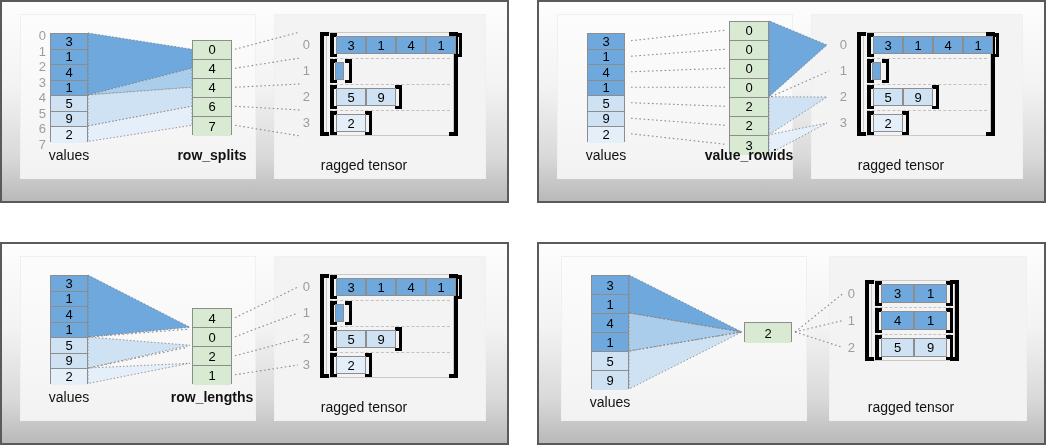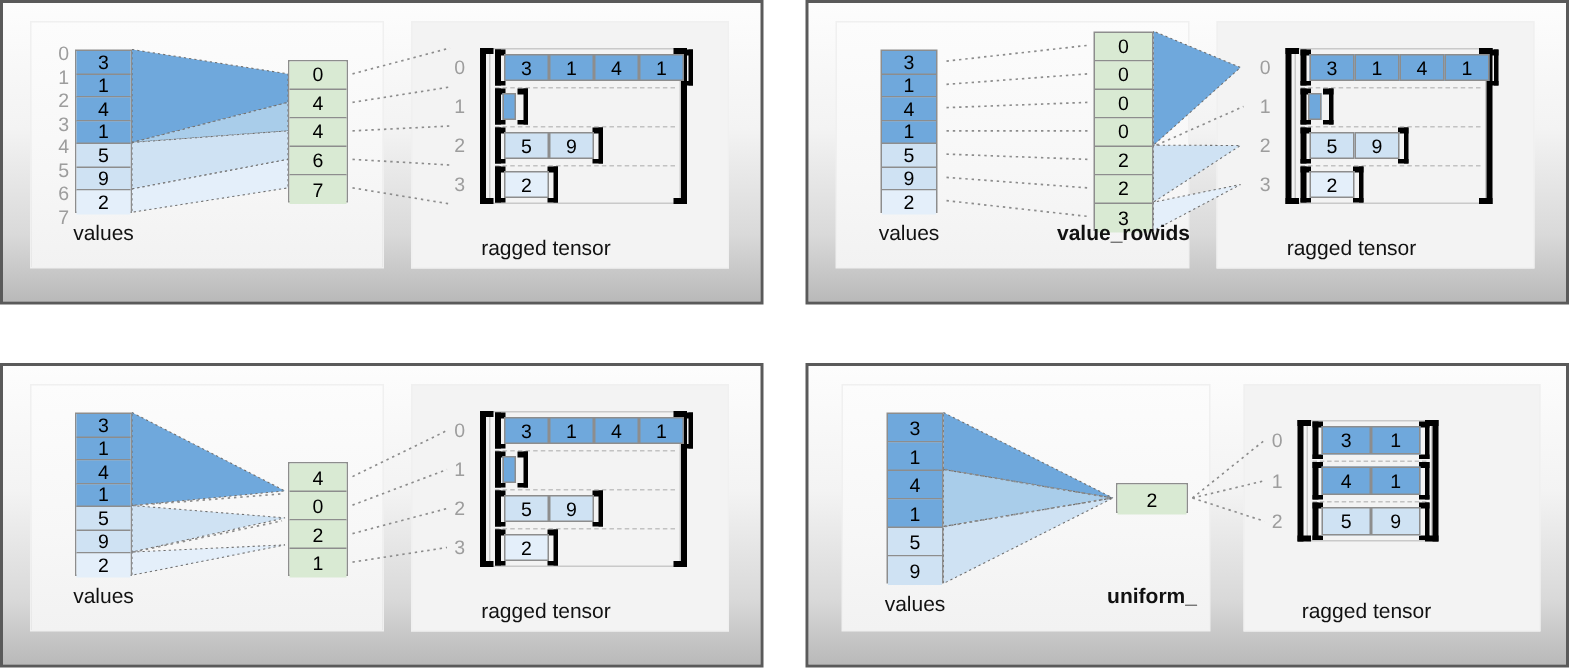--- a/index.html
+++ b/index.html
@@ -114,20 +114,21 @@
         <div class="idx" style="left: 0px; top: 104.5px;">7</div>
       </div>
       <div class="cap" style="left: 26px; top: 145.5px; width: 82px;">values</div>
       <div class="col" style="left: 190px; top: 37.75px; width: 40px; height: 95px;">
         <div class="cell green" style="height: 19px;">0</div>
         <div class="cell green" style="height: 19px;">4</div>
         <div class="cell green" style="height: 19px;">4</div>
         <div class="cell green" style="height: 19px;">6</div>
         <div class="cell green" style="height: 19px;">7</div>
       </div>
+      <div class="cap bold" style="left: 148px; top: 145.5px; width: 124px;">row_splits</div>
       <div class="rt" style="left: 322px; top: 30px; width: 130px; height: 104px;">
         <div style="position: absolute; left: 2px; top: 0px; width: 128px; height: 104px; border: 1px solid rgb(201, 201, 201); box-sizing: border-box;"></div>
         <div style="position: absolute; top: 0px; width: 9px; height: 104px; left: -4px;">
           <div style="position: absolute; top: 0px; width: 4px; height: 104px; background: rgb(0, 0, 0); left: 0px;"></div>
           <div style="position: absolute; width: 9px; height: 4px; background: rgb(0, 0, 0); top: 0px; left: 0px;"></div>
           <div style="position: absolute; width: 9px; height: 4px; background: rgb(0, 0, 0); bottom: 0px; left: 0px;"></div>
         </div>
         <div style="position: absolute; top: 0px; width: 9px; height: 104px; left: 125px;">
           <div style="position: absolute; top: 0px; width: 4px; height: 104px; background: rgb(0, 0, 0); right: 0px;"></div>
           <div style="position: absolute; width: 9px; height: 4px; background: rgb(0, 0, 0); top: 0px; right: 0px;"></div>
@@ -320,20 +321,21 @@
         <div class="cell light" style="height: 15.5px;">9</div>
         <div class="cell lighter" style="height: 15.5px;">2</div>
       </div>
       <div class="cap" style="left: 26px; top: 145.5px; width: 82px;">values</div>
       <div class="col" style="left: 190px; top: 64.25px; width: 40px; height: 76px;">
         <div class="cell green" style="height: 19px;">4</div>
         <div class="cell green" style="height: 19px;">0</div>
         <div class="cell green" style="height: 19px;">2</div>
         <div class="cell green" style="height: 19px;">1</div>
       </div>
+      <div class="cap bold" style="left: 148px; top: 145.5px; width: 124px;">row_lengths</div>
       <div class="rt" style="left: 322px; top: 30px; width: 130px; height: 104px;">
         <div style="position: absolute; left: 2px; top: 0px; width: 128px; height: 104px; border: 1px solid rgb(201, 201, 201); box-sizing: border-box;"></div>
         <div style="position: absolute; top: 0px; width: 9px; height: 104px; left: -4px;">
           <div style="position: absolute; top: 0px; width: 4px; height: 104px; background: rgb(0, 0, 0); left: 0px;"></div>
           <div style="position: absolute; width: 9px; height: 4px; background: rgb(0, 0, 0); top: 0px; left: 0px;"></div>
           <div style="position: absolute; width: 9px; height: 4px; background: rgb(0, 0, 0); bottom: 0px; left: 0px;"></div>
         </div>
         <div style="position: absolute; top: 0px; width: 9px; height: 104px; left: 125px;">
           <div style="position: absolute; top: 0px; width: 4px; height: 104px; background: rgb(0, 0, 0); right: 0px;"></div>
           <div style="position: absolute; width: 9px; height: 4px; background: rgb(0, 0, 0); top: 0px; right: 0px;"></div>
@@ -416,21 +418,20 @@
         <div class="cell dark" style="height: 19px;">4</div>
         <div class="cell dark" style="height: 19px;">1</div>
         <div class="cell light" style="height: 19px;">5</div>
         <div class="cell light" style="height: 19px;">9</div>
       </div>
       <div class="cap" style="left: 30px; top: 151px; width: 82px;">values</div>
       <div class="col" style="left: 205px; top: 78px; width: 48px; height: 20px;">
         <div class="cell green" style="height: 20px;">2</div>
       </div>
       <div class="cap bold two" style="left: 163px; top: 146px; width: 132px;">
-        <div>uniform_</div>
       </div>
       <div class="rt" style="left: 330px; top: 36px; width: 86px; height: 81px;">
         <div style="position: absolute; left: 2px; top: 0px; width: 84px; height: 81px; border: 1px solid rgb(201, 201, 201); box-sizing: border-box;"></div>
         <div style="position: absolute; top: 0px; width: 9px; height: 81px; left: -4px;">
           <div style="position: absolute; top: 0px; width: 4px; height: 81px; background: rgb(0, 0, 0); left: 0px;"></div>
           <div style="position: absolute; width: 9px; height: 4px; background: rgb(0, 0, 0); top: 0px; left: 0px;"></div>
           <div style="position: absolute; width: 9px; height: 4px; background: rgb(0, 0, 0); bottom: 0px; left: 0px;"></div>
         </div>
         <div style="position: absolute; top: 0px; width: 9px; height: 81px; left: 81px;">
           <div style="position: absolute; top: 0px; width: 4px; height: 81px; background: rgb(0, 0, 0); right: 0px;"></div>

